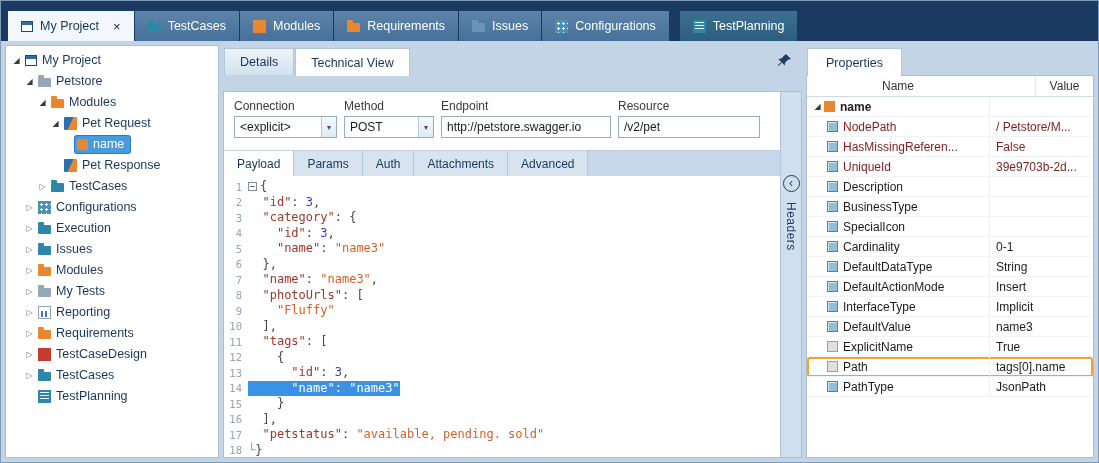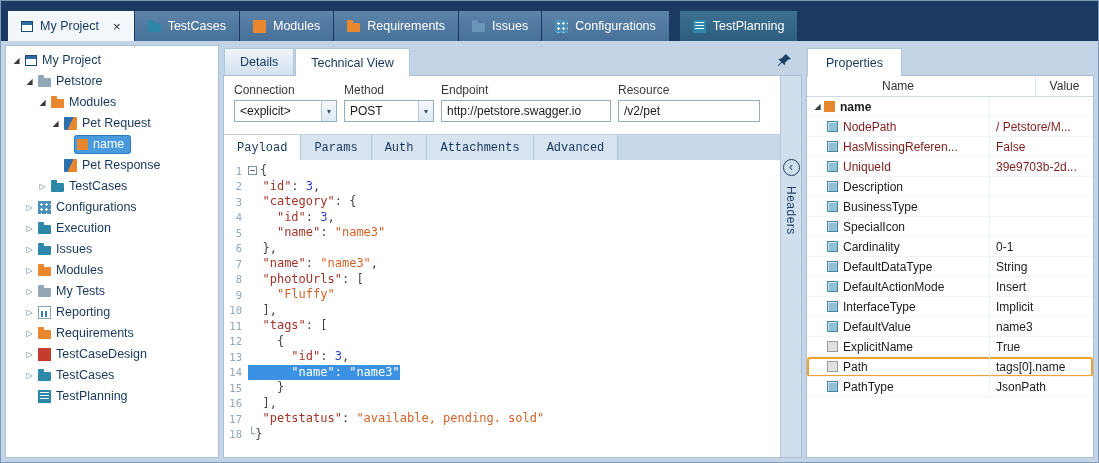--- a/index.html
+++ b/index.html
@@ -38,35 +38,35 @@
   .c-blue{background:#6a94b8;}
   .i-cube{background:#e8872e;}
   .i-red{background:#c53b2e;}
   .i-attr{width:11px;height:11px;background:#e8872e;}
   .i-module{background:linear-gradient(115deg,#2e6fae 48%,#e8872e 52%);border-radius:1px;}
   .i-config{background:#4a90b8;background-image:radial-gradient(circle,#fff 1.2px,transparent 1.4px);background-size:5px 5px;background-position:1px 1px;}
   .i-report{background:#fff;border:1px solid #8fa3b3;background-image:repeating-linear-gradient(90deg,transparent 0 1px,#3a7abd 1px 3px,transparent 3px 4px);background-size:9px 6px;background-repeat:no-repeat;background-position:1px 4px;}
   .i-list{background:#2d87a8;background-image:repeating-linear-gradient(to bottom,rgba(255,255,255,.95) 0 1px,transparent 1px 3px);background-size:9px 9px;background-repeat:no-repeat;background-position:2px 2px;}
 
   
-  .center{flex:1;display:flex;flex-direction:column;min-width:0;}
+  .center{flex:1;display:flex;flex-direction:column;min-width:0;gap:16px;}
   .center-tabs{height:30px;display:flex;align-items:flex-end;position:relative;flex:none;padding-left:1px;}
   .ctab{height:27px;padding:0 15px;display:flex;align-items:center;background:linear-gradient(#eef4f9,#d2e1ef);border:1px solid #b2c6d9;border-bottom:none;font-size:12.5px;color:#16365c;margin-right:1px;}
   .ctab.active{background:#fff;height:28px;margin-bottom:-1px;z-index:2;}
   .pinbtn{position:absolute;right:9px;top:8px;width:16px;height:16px;}
   .center-body{flex:1;display:flex;min-height:0;border:1px solid #abc0d4;background:#fff;}
   .center-main{flex:1;display:flex;flex-direction:column;min-width:0;background:#fff;}
   .conn-area{padding:7px 5px 12px 10px;display:flex;gap:7px;flex:none;}
   .fg{display:flex;flex-direction:column;gap:3px;}
   .flabel{font-size:12px;color:#3a3a3a;}
   .fld{height:22px;border:1px solid #93adc2;background:#fff;display:flex;align-items:center;font-size:12px;color:#1b1b1b;padding-left:5px;overflow:hidden;}
   .fld .fval{flex:1;white-space:nowrap;overflow:hidden;}
   .fld.sel .darr{width:15px;align-self:stretch;border-left:1px solid #b6c8d8;display:flex;align-items:center;justify-content:center;font-size:8px;color:#33536f;background:linear-gradient(#f4f8fb,#dfeaf3);flex:none;}
   .w-conn{width:103px}.w-method{width:90px}.w-endpoint{width:170px}.w-resource{width:142px}
-  .ptabs{height:26px;background:#c6d8e9;display:flex;align-items:stretch;flex:none;border-top:1px solid #c0d2e2;font-family:Liberation Mono, monospace;}
+  .ptabs{height:26px;background:#c6d8e9;display:flex;align-items:stretch;flex:none;border-top:1px solid #c0d2e2;}
   .ptab{padding:0 13px;display:flex;align-items:center;font-size:12px;color:#16365c;background:#d7e4f0;border-right:1px solid #b2c6d9;}
   .ptab.active{background:#fff;}
 
   
   .editor{flex:1;overflow:hidden;padding-top:3px;font-family:"DejaVu Sans Mono",monospace;}
   .eline{display:flex;height:15.5px;align-items:center;}
   .lnum{width:24px;text-align:right;padding-right:6px;font-size:10.5px;color:#93a5b5;flex:none;}
   .lcode{font-size:12px;white-space:pre;height:15.5px;line-height:15.5px;}
   .lcode span{white-space:pre;}
   .tk-k{color:#a2362a;}

